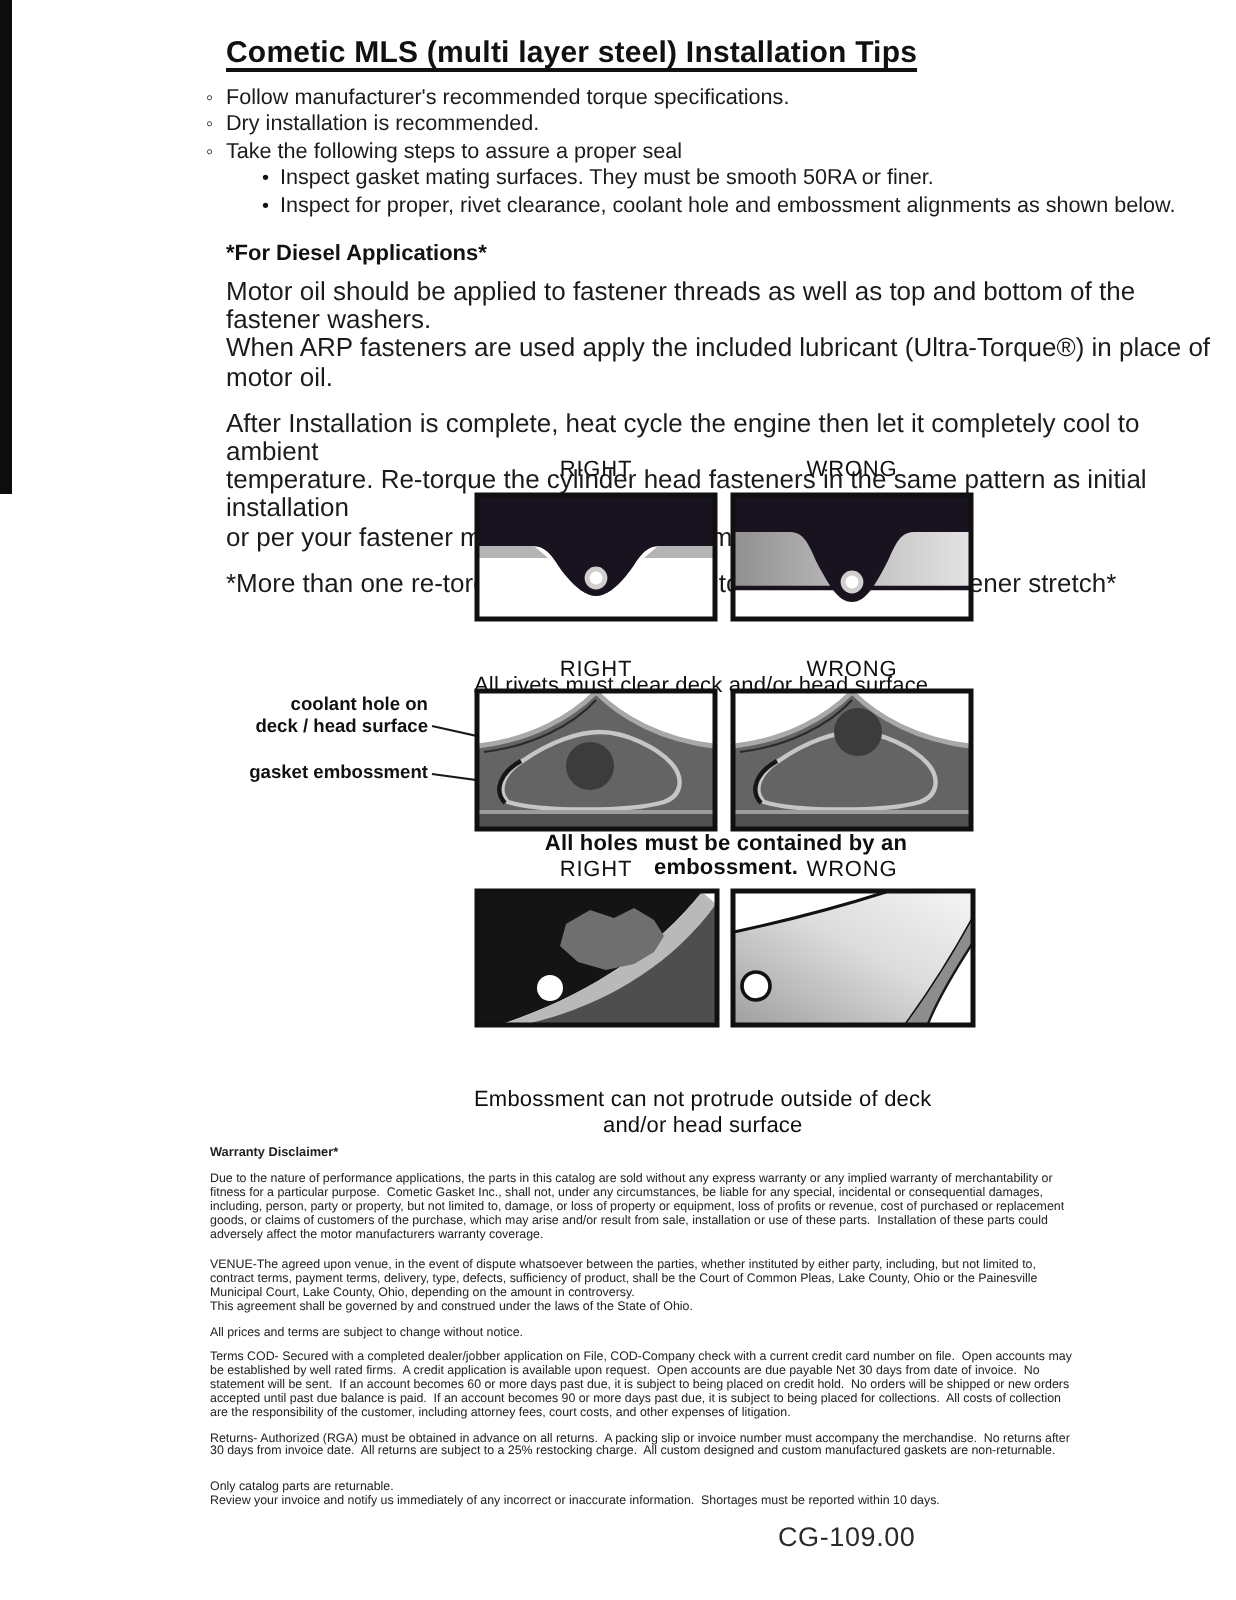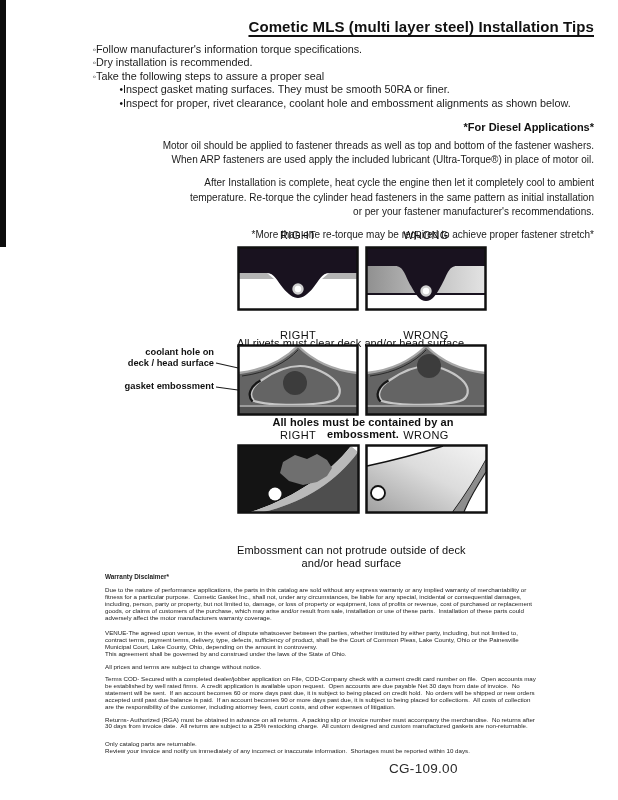--- a/index.html
+++ b/index.html
@@ -5,32 +5,32 @@
   * { margin:0; padding:0; box-sizing:border-box; }
   html,body { background:#ffffff; }
   .page {
     position:relative; width:618px; height:800px; background:#ffffff;
     font-family:"Liberation Sans","DejaVu Sans",sans-serif;
     color:#1b1b1b; overflow:hidden;
   }
   .left-bar { position:absolute; left:0; top:0; width:6px; height:247px; background:#0d0d0d; }
 
   
-  .textblock { position:absolute; left:86px; top:18px; width:508px;text-align:right; }
+  .textblock { position:absolute; left:103px; top:18px; width:508px; }
   .doc-title {
     margin-left:10px; font-size:15px; font-weight:bold; color:#111;
     text-decoration:underline; text-underline-offset:3px; text-decoration-thickness:1.5px;
     margin-bottom:8px; letter-spacing:0.1px;
   }
   .bullet-row { display:flex; font-size:10.8px; line-height:13.4px; }
   .bullet-row .marker { width:10px; flex:none; font-size:10px; line-height:13.4px; color:#222; }
   .sub-bullet-row { display:flex; margin-left:28px; font-size:10.8px; line-height:13.4px; }
   .sub-bullet-row .marker { width:9px; flex:none; font-size:10px; line-height:13.4px; color:#111; }
   .section-heading { margin:11px 0 0 10px; font-size:11px; font-weight:bold; color:#111; }
-  .para { margin:6px 0 0 10px; font-size:10px; line-height:14.2px; white-space:pre-wrap; color:#1b1b1b; }
+  .para { margin:6px 0 0 10px; font-size:13px; line-height:14.2px; white-space:pre-wrap; color:#1b1b1b; }
   .para.gap { margin-top:9px; }
 
   
   .abs { position:absolute; }
   .rw-label { width:122px; text-align:center; font-size:11px; letter-spacing:0.4px; color:#111; }
   .diag-caption { font-size:11px; color:#0e0e0e; letter-spacing:0.1px; }
   .diag-caption.center { width:252px; text-align:center;font-weight:bold; }
   .diag-caption.two-line { line-height:12.5px; white-space:pre-wrap; }
   .callout { width:124px; text-align:right; font-size:9.3px; line-height:10.5px; color:#111; white-space:pre-wrap;font-weight:bold; }
   svg { display:block; }
@@ -50,21 +50,21 @@
 <body>
 
 <div class="page">
   <div class="left-bar"></div>
 
   <div class="textblock">
     <div class="doc-title">Cometic MLS (multi layer steel) Installation Tips</div>
 
     <div class="bullet-row">
       <span class="marker">◦</span>
-      <span>Follow manufacturer's information torque specifications.</span>
+      <span>Follow manufacturer's recommended torque specifications.</span>
     </div>
     <div class="bullet-row">
       <span class="marker">◦</span>
       <span>Dry installation is recommended.</span>
     </div>
     <div class="bullet-row">
       <span class="marker">◦</span>
       <span>Take the following steps to assure a proper seal</span>
     </div>
     <div class="sub-bullet-row">

